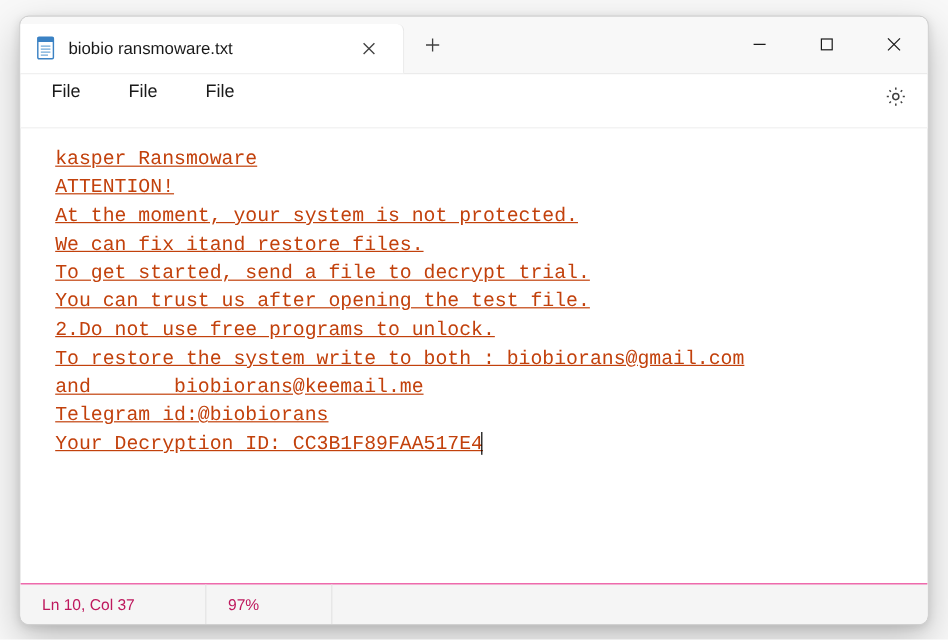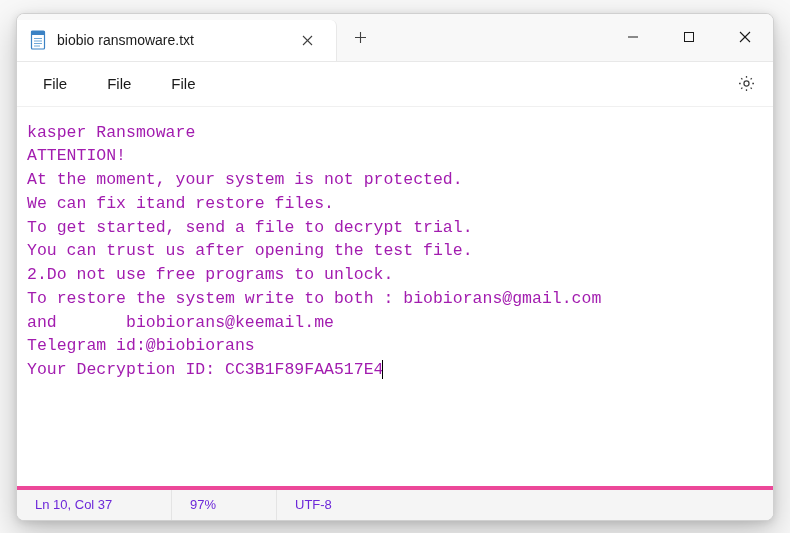--- a/index.html
+++ b/index.html
@@ -64,66 +64,67 @@
     .win-controls { display:flex; align-items:stretch; }
     .win-btn {
       width: 56px;
       display:flex; align-items:center; justify-content:center;
       color:#1a1a1a;
     }
     
     .menubar {
       height: 45px;
       display:flex;
-      align-items:center;
+      align-items:flex-start;
       padding: 0 8px;
       gap: 4px;
       background:#ffffff;
       border-bottom:1px solid #f0f0f0;
     }
     .menu-item {
       padding: 6px 18px;
       font-size: 15px;
       color:#1a1a1a;
       border-radius:4px;
     }
     .menubar .spacer2 { flex:1; }
     .settings-btn {
       width:38px; height:38px;
       display:flex; align-items:center; justify-content:center;
       border-radius:4px;
     }
     
     .content {
       flex:1;
-      padding: 14px 4px 8px 10px;
+      padding: 14px 4px 8px 29px;
       font-family: Consolas, 'Courier New', monospace;
       font-size: 16.5px;
       line-height: 1.44;
-      color:#a21caf;
+      color:#c2410c;
       white-space: pre;
       overflow:hidden;
       position:relative;
+      text-decoration:underline;
     }
     .caret {
       display:inline-block;
       width:1px; height:19px;
       background:#000;
       vertical-align:text-bottom;
       margin-left:-1px;
     }
     
     .statusbar {
       height: 34px;
       display:flex;
       align-items:stretch;
       background:#f5f5f5;
-      border-top:4px solid #ec4899;
+      border-top:1px solid #ec4899;
       font-size: 13px;
-      color:#6d28d9;
+      color:#be185d;
     }
     .status-cell {
       display:flex;
       align-items:center;
       padding: 0 18px;
       border-right:1px solid #e4e4e4;
     }
     .status-cell.ln { min-width:155px; }
     .status-cell.zoom { min-width:105px; }
     .status-cell.eol { min-width:180px; }
@@ -203,16 +204,15 @@
 <span>You can trust us after opening the test file.</span>
 <span>2.Do not use free programs to unlock.</span>
 <span>To restore the system write to both : biobiorans@gmail.com</span>
 <span>and       biobiorans@keemail.me</span>
 <span>Telegram id:@biobiorans</span>
 <span>Your Decryption ID: CC3B1F89FAA517E4</span><span class="caret"></span></div>
 
   <div class="statusbar">
     <div class="status-cell ln">Ln 10, Col 37</div>
     <div class="status-cell zoom">97%</div>
-    <div class="status-cell enc">UTF-8</div>
   </div>
 
 </div>
 
 </body></html>

